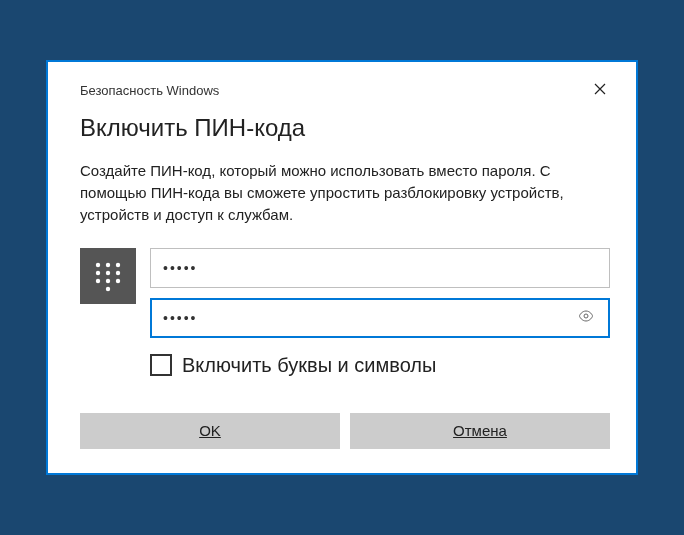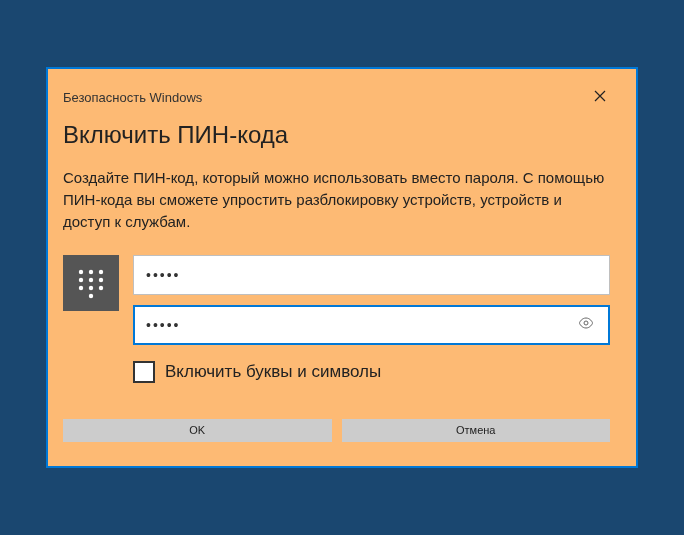--- a/index.html
+++ b/index.html
@@ -11,23 +11,23 @@
       width: 684px;
       height: 535px;
       background: #1a4770;
       font-family: "Segoe UI", Tahoma, sans-serif;
       display: flex;
       align-items: center;
       justify-content: center;
     }
     .dialog {
       width: 592px;
-      background: #fdba74;
+      background: #ffffff;
       border: 2px solid #0078d7;
-      padding: 18px 26px 24px 15px;
+      padding: 18px 26px 24px 32px;
       position: relative;
     }
     .titlebar {
       display: flex;
       justify-content: space-between;
       align-items: center;
       margin-bottom: 14px;
     }
     .titlebar-title {
       font-size: 13px;
@@ -125,36 +125,37 @@
       margin-bottom: 36px;
     }
     .checkbox {
       width: 22px;
       height: 22px;
       border: 2px solid #333;
       background: #fff;
       cursor: pointer;
     }
     .checkbox-label {
-      font-size: 17px;
+      font-size: 20px;
       color: #222;
     }
     .button-row {
       display: flex;
       gap: 10px;
     }
     .btn {
       flex: 1;
-      height: 23px;
+      height: 36px;
       background: #ccc;
       border: none;
-      font-size: 11px;
+      font-size: 15px;
       color: #222;
       cursor: pointer;
       font-family: inherit;
+      text-decoration: underline;
     }
   </style>
 </head>
 <body>
 
 <div class="dialog">
   <div class="titlebar">
     <span class="titlebar-title">Безопасность Windows</span>
     <div class="close-btn">
       <span>

